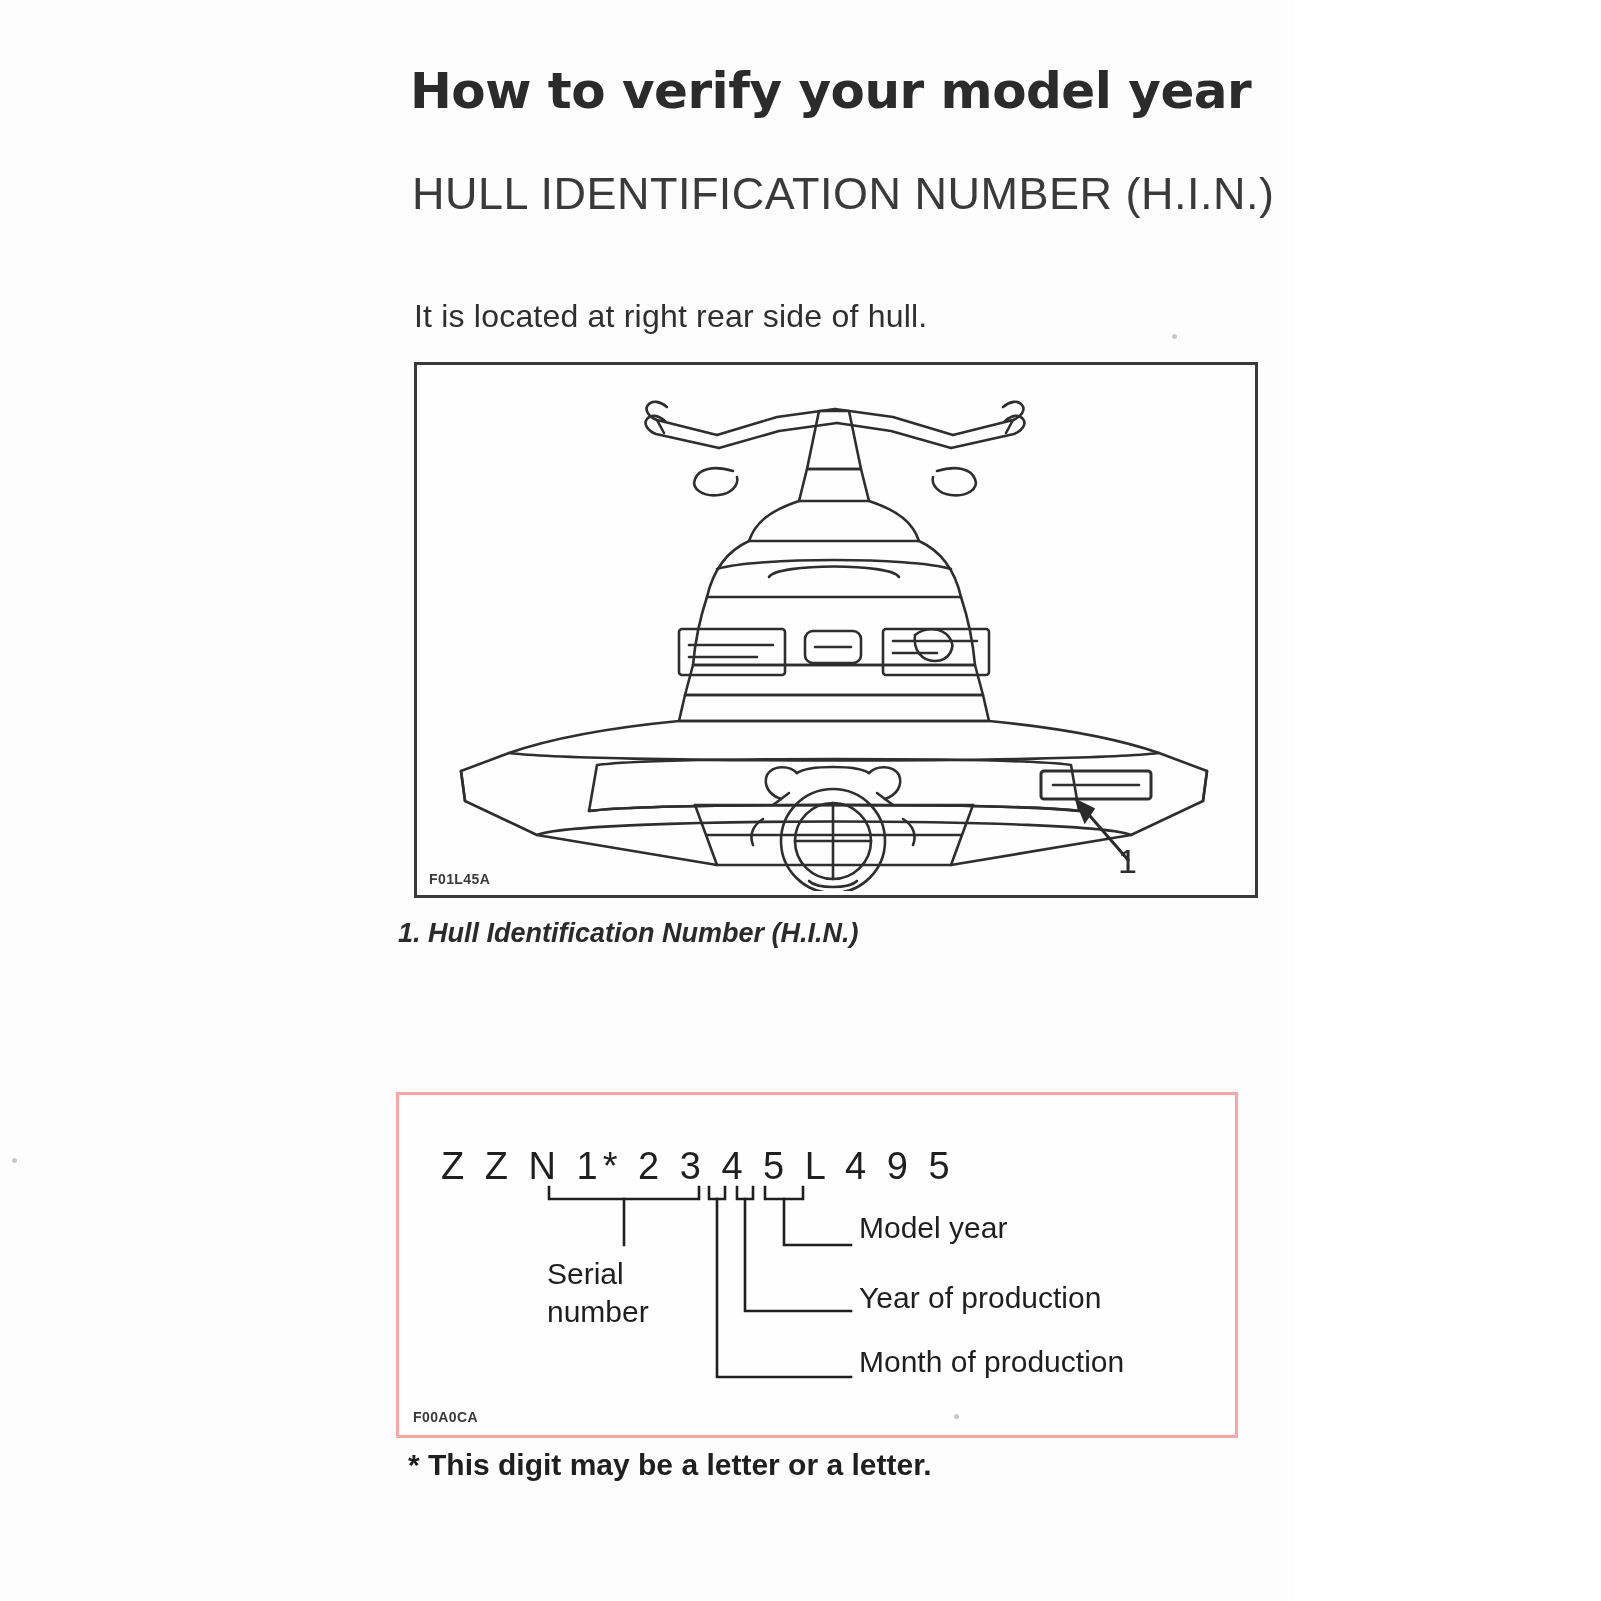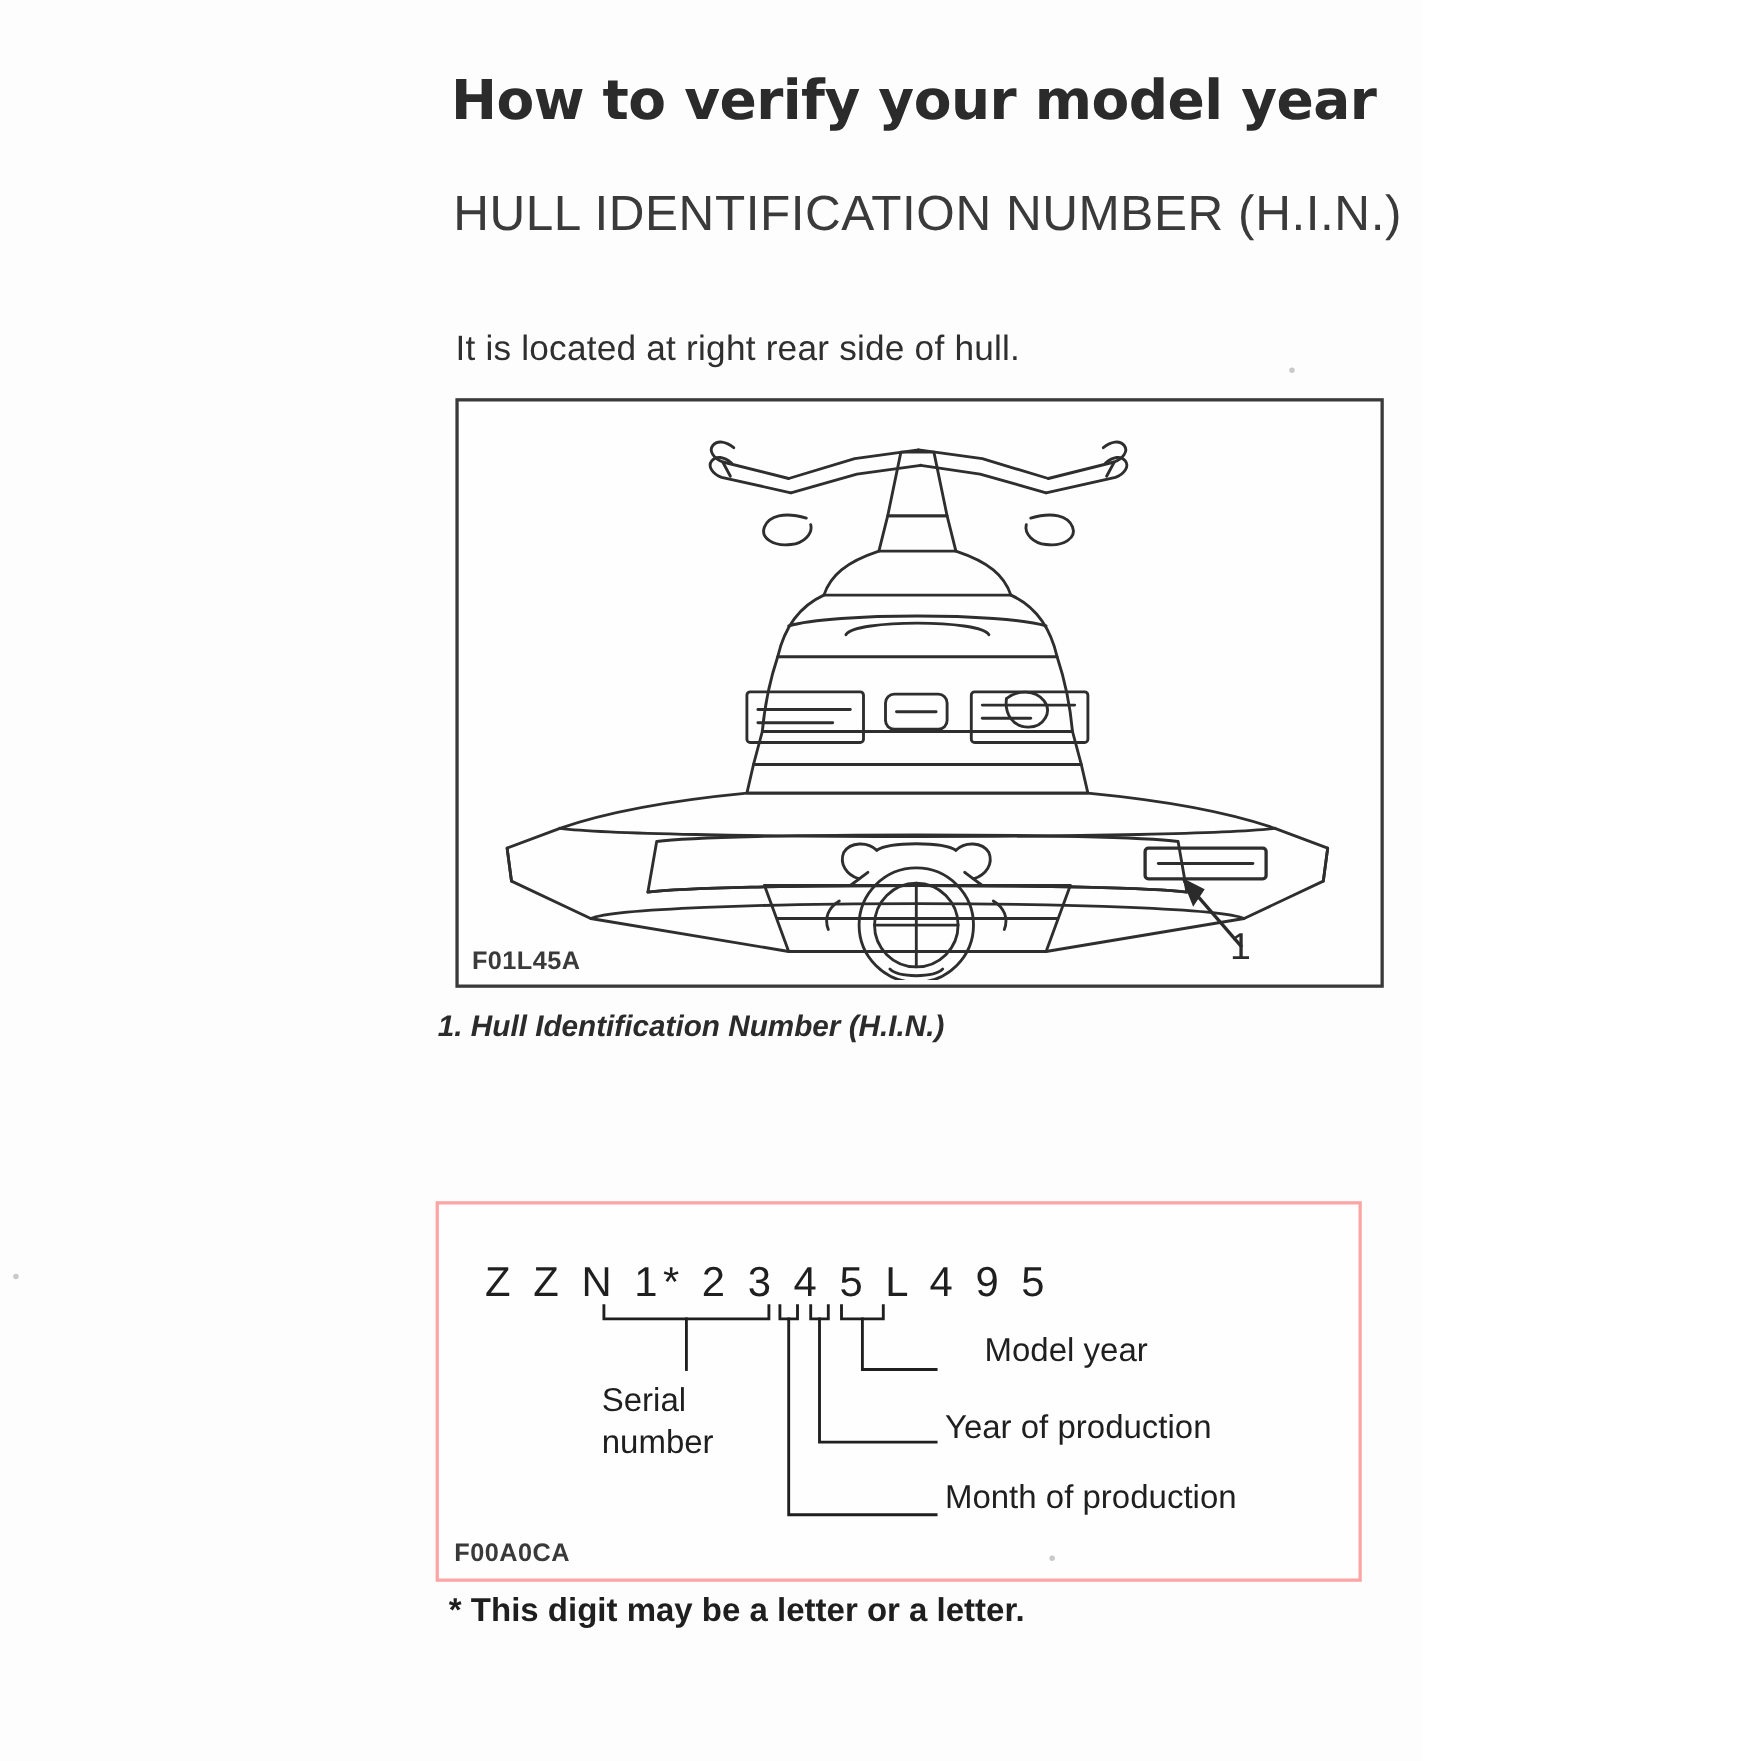--- a/index.html
+++ b/index.html
@@ -63,21 +63,21 @@
     top: 362px;
     width: 838px;
     height: 530px;
     border: 3px solid #3a3a3a;
     background: #fefefe;
     overflow: hidden;
   }
   .fig1 svg { display: block; }
   .figcode {
     position: absolute;
-    font-size: 23px;
+    font-size: 14px;
     font-weight: bold;
     color: #3a3a3a;
     font-family: "Liberation Sans", sans-serif;
     letter-spacing: 0.4px;
     text-align: center;
   }
   .fig1 .figcode { left: 12px; bottom: 8px; }
 
   .callout-num {
     position: absolute;
@@ -133,21 +133,21 @@
     font-family: "Liberation Sans", sans-serif;
     white-space: pre;
   }
 
   .lbl {
     position: absolute;
     font-size: 30px;
     color: #1f1f1f;
     white-space: nowrap;
   }
-  .lbl-model { left: 460px; top: 116px; margin-left: 36px; }
+  .lbl-model { left: 460px; top: 116px; }
   .lbl-year  { left: 460px; top: 186px; }
   .lbl-month { left: 460px; top: 250px; }
   .lbl-serial {
     left: 148px;
     top: 160px;
     width: 180px;
     text-align: left;
     font-size: 30px;
     line-height: 38px;
     white-space: normal;

